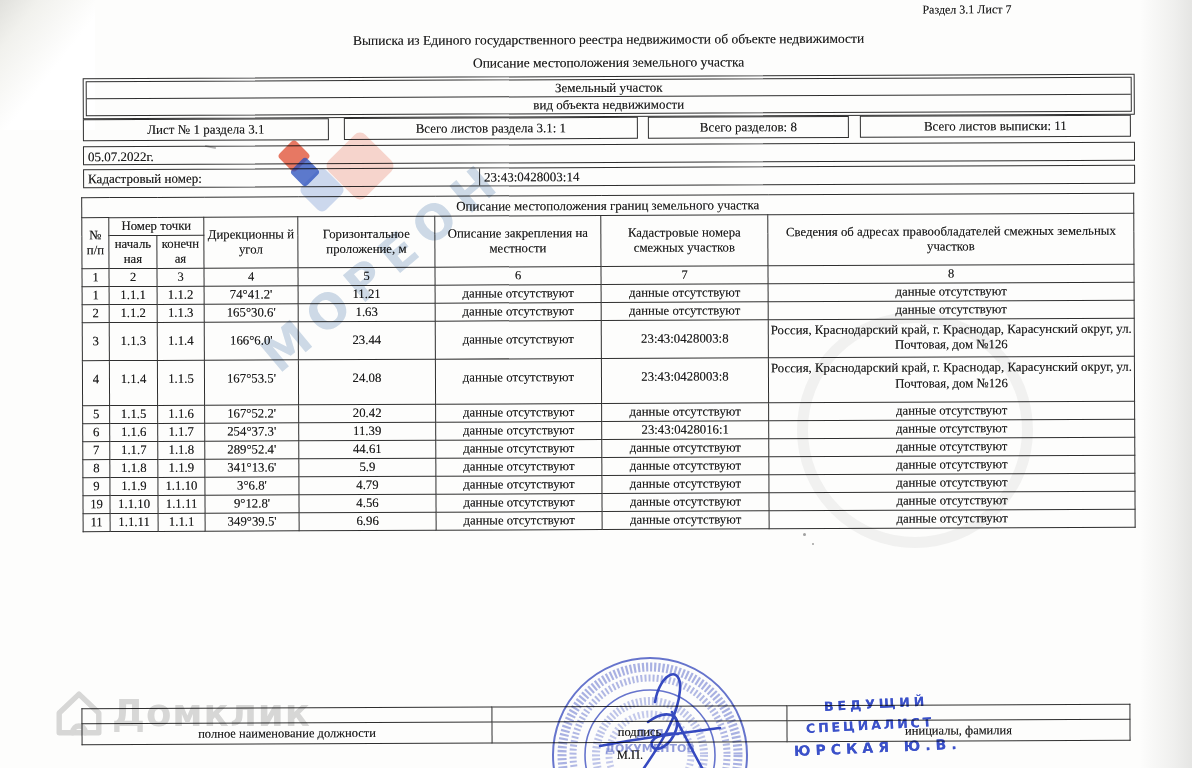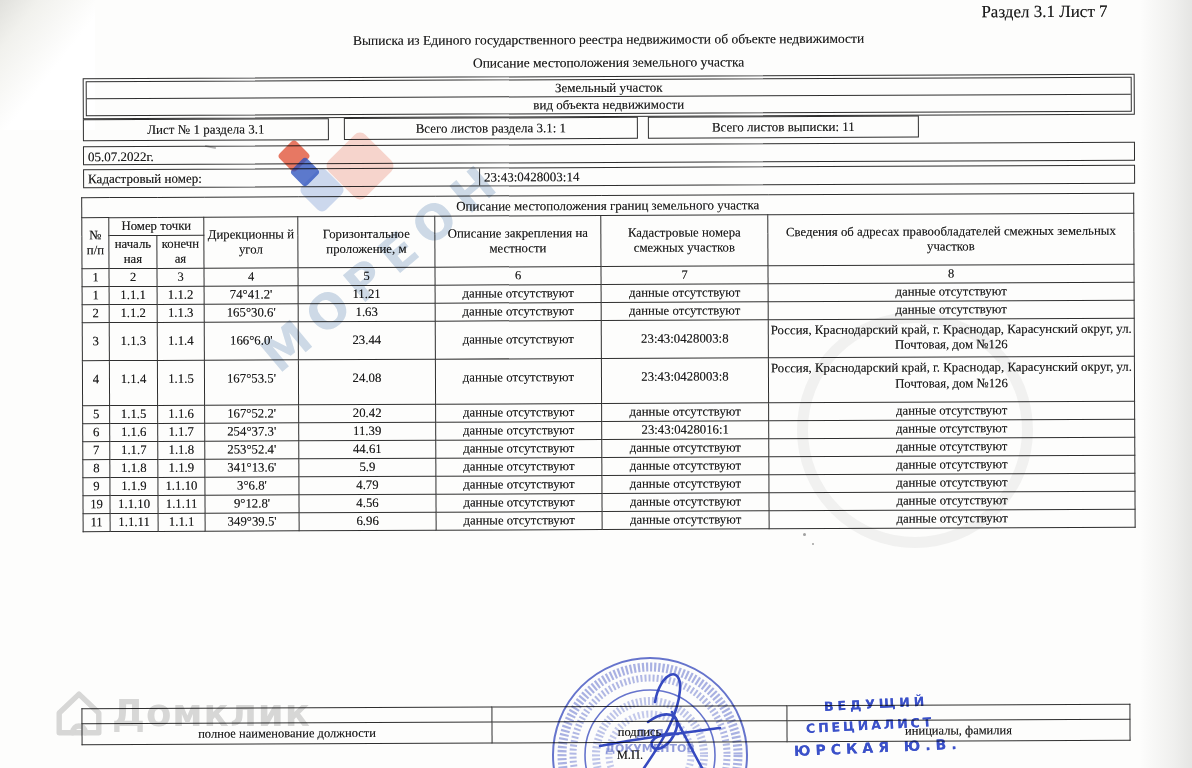--- a/index.html
+++ b/index.html
@@ -14,21 +14,21 @@
   .fold{position:absolute;left:0;top:0;width:95px;height:130px;
     background:linear-gradient(128deg,#e0e0dc 0%,#f1f1ed 20%,#ffffff 55%);}
   .right-shade{position:absolute;right:0;top:0;width:52px;height:768px;
     background:linear-gradient(to right,rgba(120,120,115,0) 0%,rgba(120,120,115,.10) 65%,rgba(120,120,115,.18) 100%);}
   .speck{position:absolute;background:#555;border-radius:50%;opacity:.55;}
   .dash-mark{position:absolute;left:205px;top:146px;width:11px;height:2px;background:#6a6a6a;opacity:.5;transform:rotate(12deg);}
 
   
   .doc{position:absolute;inset:0;z-index:1;transform:rotate(-0.25deg);transform-origin:50% 50%;
        text-shadow:0 0 .5px rgba(25,25,25,.55);}
-  .section-label{position:absolute;left:983px;top:4px;font-size:17px;}
+  .section-label{position:absolute;left:924px;top:4px;font-size:12px;}
   .doc-title{position:absolute;left:84px;top:32px;width:1052px;text-align:center;font-size:13.5px;}
   .doc-subtitle{position:absolute;left:84px;top:55px;width:1052px;text-align:center;font-size:13.5px;}
 
   .obj-box{position:absolute;left:84px;top:76px;width:1052px;border:1.5px solid #2e2e2e;padding:2px;box-sizing:border-box;}
   .obj-box .inner{border:1.4px solid #2e2e2e;}
   .obj-box .r1,.obj-box .r2{height:16px;line-height:16px;text-align:center;font-size:13px;}
   .obj-box .r1{border-bottom:1.4px solid #2e2e2e;}
 
   .meta-row{position:absolute;left:84px;top:117px;width:1052px;display:flex;}
   .meta-box{border:1.5px solid #2e2e2e;height:20px;line-height:20px;text-align:center;font-size:13px;box-sizing:content-box;}
@@ -105,20 +105,21 @@
   <div class="obj-box">
     <div class="inner">
       <div class="r1">Земельный участок</div>
       <div class="r2">вид объекта недвижимости</div>
     </div>
   </div>
 
   <div class="meta-row">
     <div class="meta-box mb1">Лист № 1 раздела 3.1</div>
     <div class="meta-box mb2">Всего листов раздела 3.1: 1</div>
+    <div class="meta-box mb3">Всего разделов: 8</div>
     <div class="meta-box mb4">Всего листов выписки: 11</div>
   </div>
 
   <div class="date-box">05.07.2022г.</div>
 
   <div class="kad-box">
     <div class="kad-label">Кадастровый номер:</div>
     <div class="kad-value">23:43:0428003:14</div>
   </div>
 
@@ -219,21 +220,21 @@
           <td>254°37.3'</td>
           <td>11.39</td>
           <td>данные отсутствуют</td>
           <td>23:43:0428016:1</td>
           <td>данные отсутствуют</td>
         </tr>
         <tr>
           <td>7</td>
           <td>1.1.7</td>
           <td>1.1.8</td>
-          <td>253°52.4'</td>
+          <td>289°52.4'</td>
           <td>44.61</td>
           <td>данные отсутствуют</td>
           <td>данные отсутствуют</td>
           <td>данные отсутствуют</td>
         </tr>
         <tr>
           <td>8</td>
           <td>1.1.8</td>
           <td>1.1.9</td>
           <td>341°13.6'</td>

